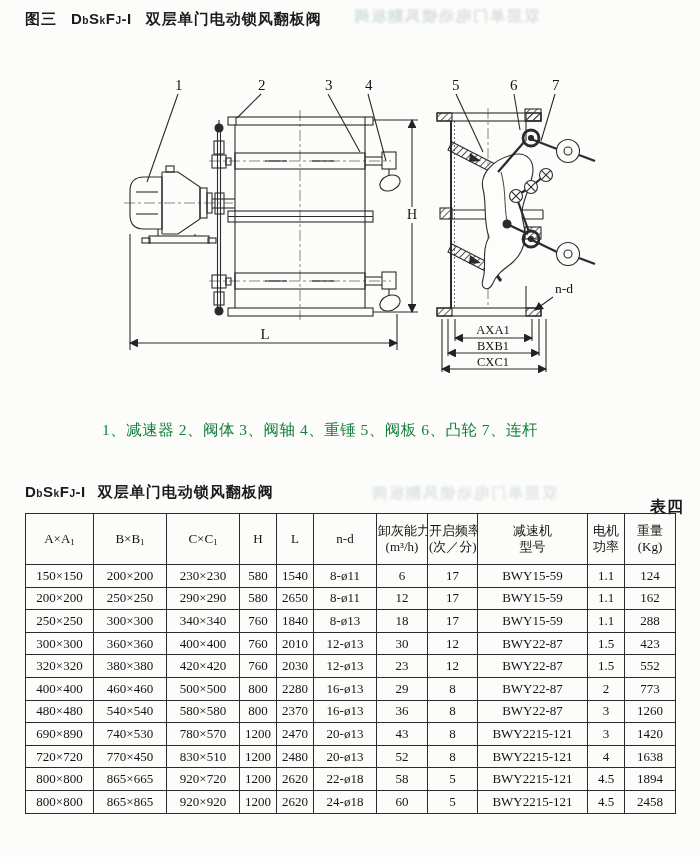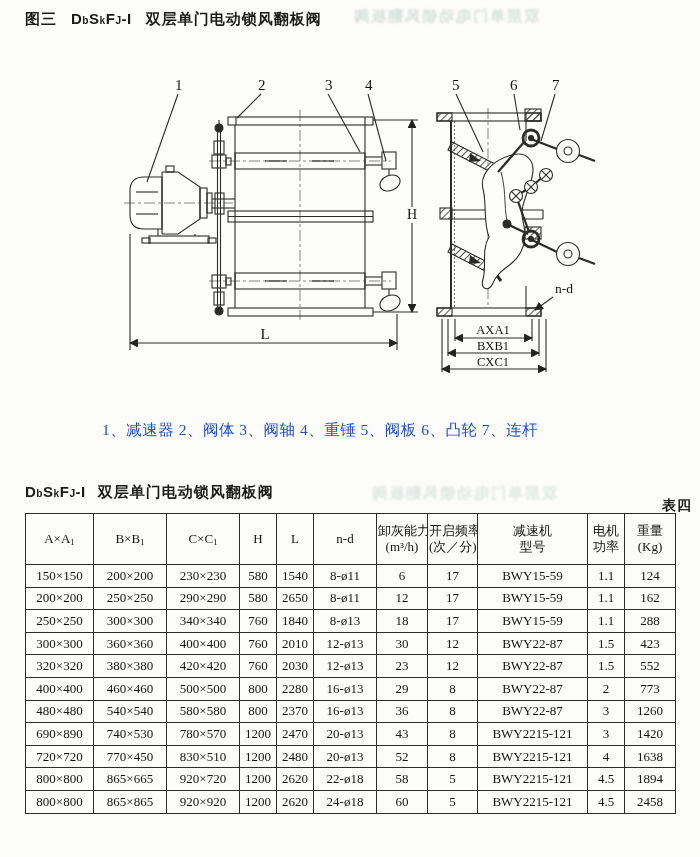--- a/index.html
+++ b/index.html
@@ -9,24 +9,24 @@
     font-family:"Liberation Sans","DejaVu Sans",sans-serif;
     color:#1b1b1b;
     padding-left:24px;
   }
   
   .doc-title{position:absolute;left:25px;top:10px;font-size:15px;font-weight:700;letter-spacing:1px;white-space:nowrap;}
   .doc-title .gap{display:inline-block;width:14px;}
   .model{font-weight:700;letter-spacing:.5px;}
   .model .sm{font-size:.68em;}
   .tbl-title{position:absolute;left:25px;top:483px;font-size:15px;font-weight:700;letter-spacing:1px;white-space:nowrap;text-align:center;}
-  .tbl-label{position:absolute;right:32px;top:497px;font-size:14px;font-weight:700;letter-spacing:1px;}
+  .tbl-label{position:absolute;right:40px;top:497px;font-size:16px;font-weight:700;letter-spacing:1px;}
   .caption{
     position:absolute;left:0;top:420px;width:640px;text-align:center;
-    font-family:"Liberation Serif","DejaVu Serif",serif;font-size:15.5px;letter-spacing:.5px;color:#1d4ed8;
+    font-family:"Liberation Serif","DejaVu Serif",serif;font-size:15.5px;letter-spacing:.5px;color:#15803d;
   }
   
   .bleed{
     position:absolute;transform:scaleX(-1);color:#6a9089;opacity:.26;
     filter:blur(1.1px);font-weight:700;font-size:15px;letter-spacing:2px;white-space:nowrap;pointer-events:none;
   }
   .bleed-top{left:352px;top:7px;}
   .bleed-mid{left:370px;top:484px;opacity:.2;}
   
   .drawing{position:absolute;left:25px;top:62px;}

